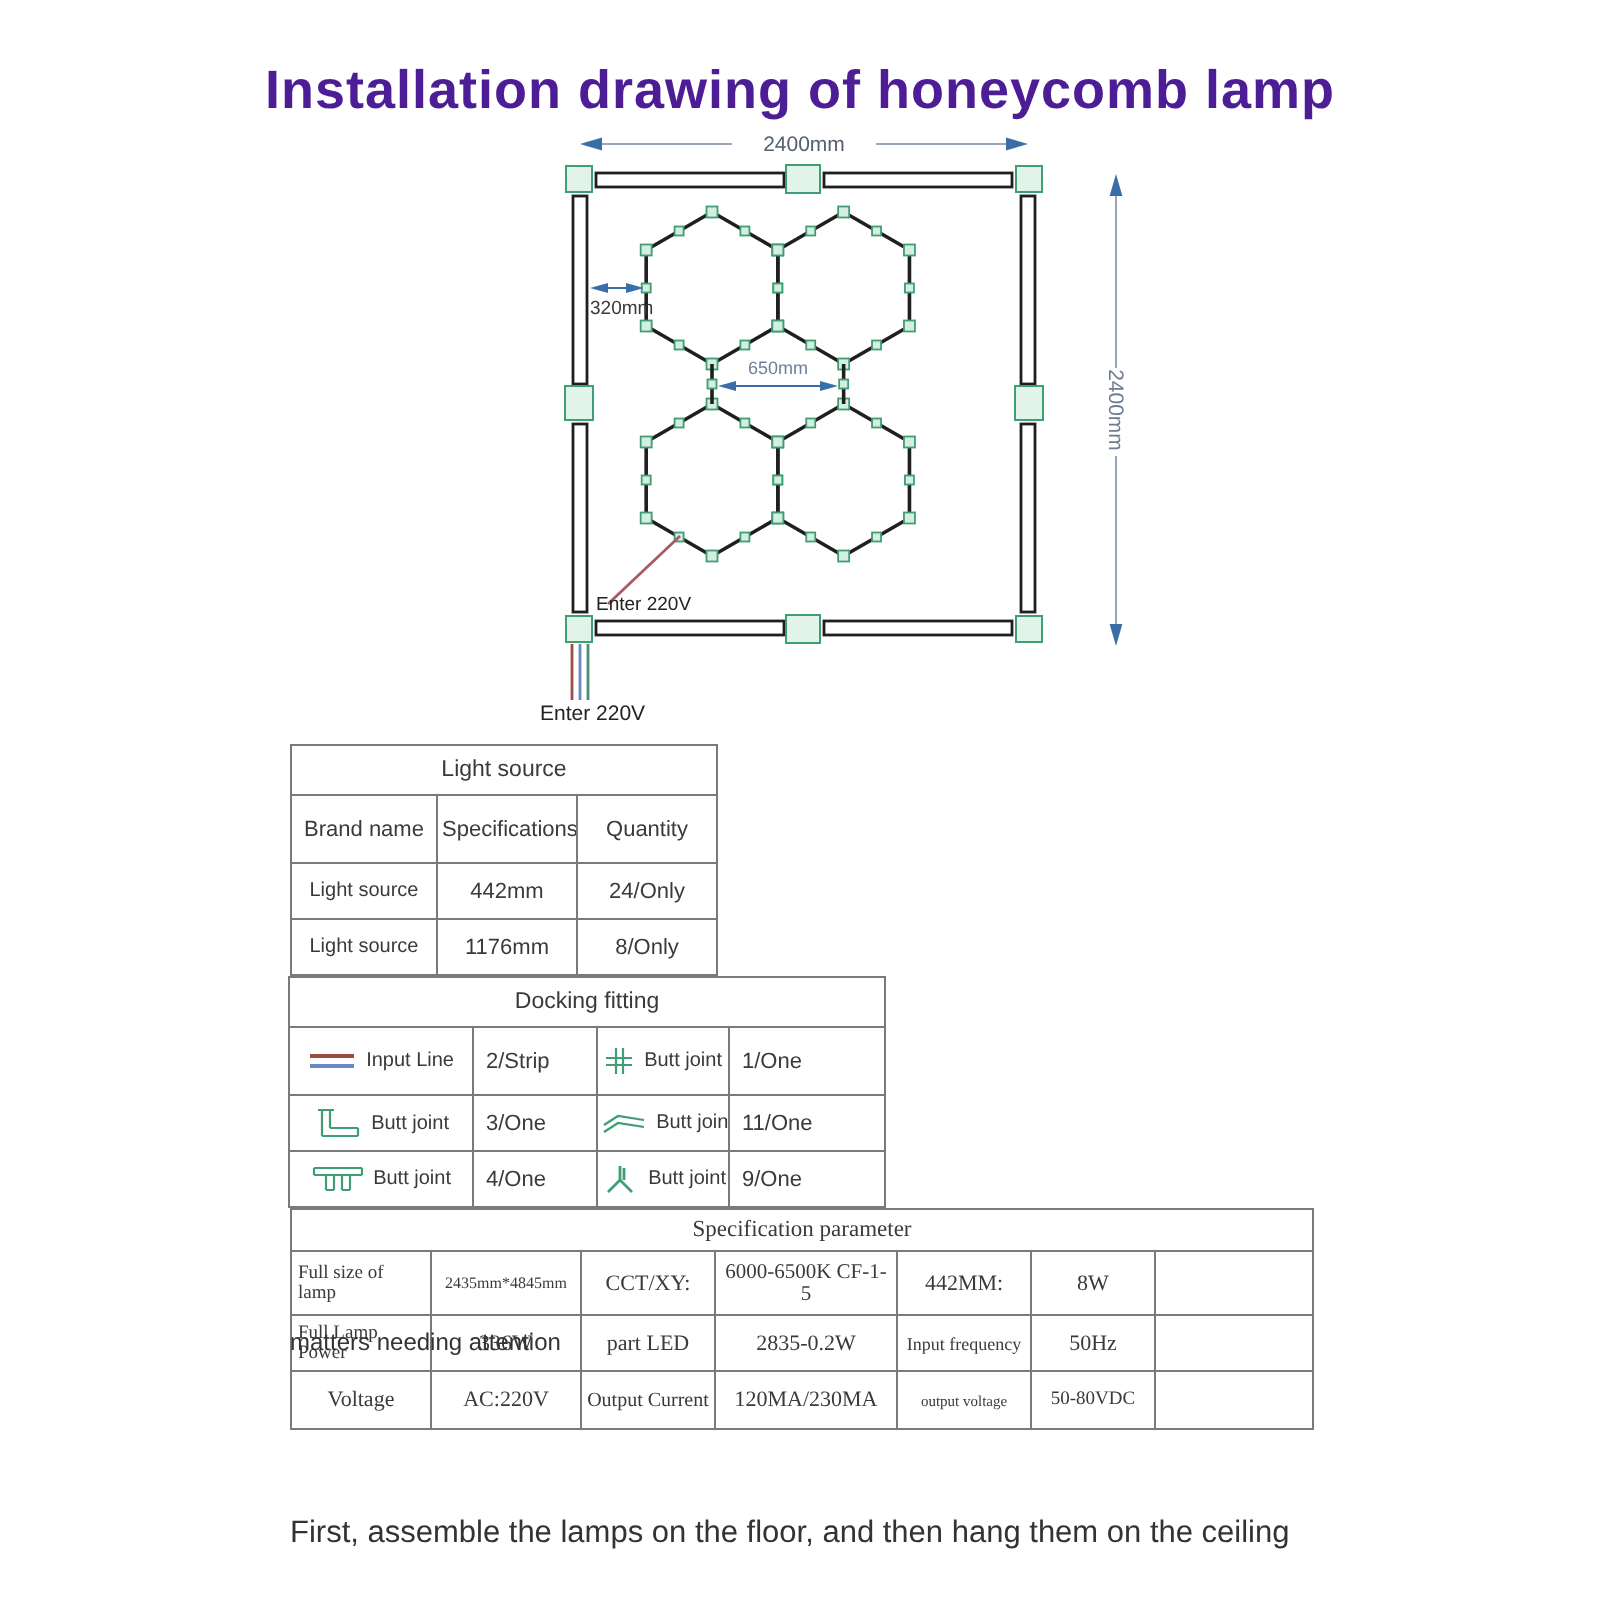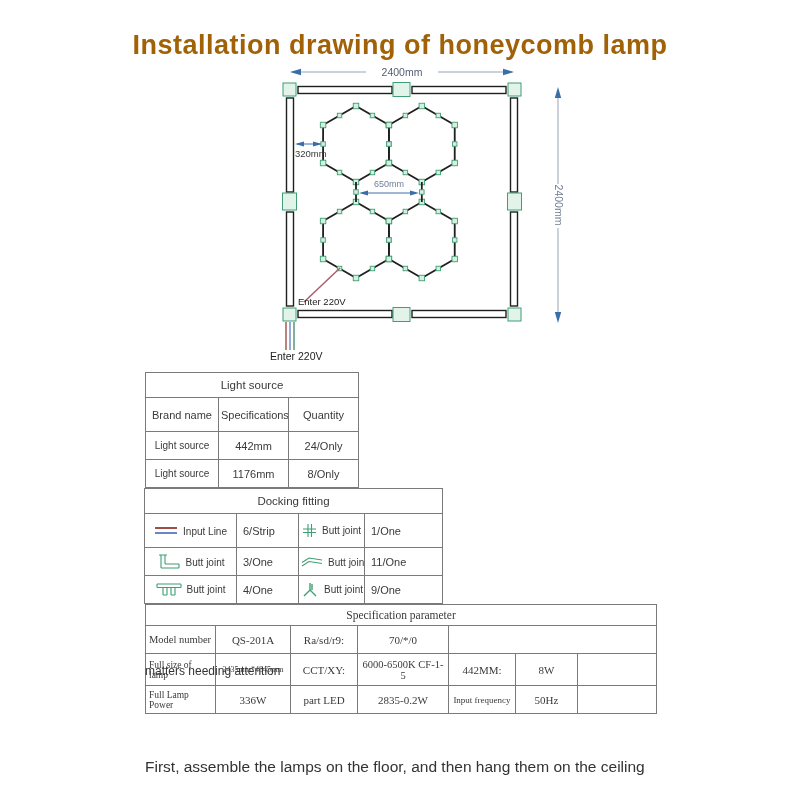--- a/index.html
+++ b/index.html
@@ -1,19 +1,19 @@
 <!DOCTYPE html>
 <html><head>
 <meta charset="utf-8">
 <style>
   html,body{margin:0;padding:0;background:#ffffff;}
   .page{position:relative;width:800px;height:800px;background:#ffffff;overflow:hidden;
         font-family:"Liberation Sans",sans-serif;color:#333;}
   .title{position:absolute;left:0;right:0;top:30px;text-align:center;
-         font-size:27px;font-weight:600;color:#a16207;letter-spacing:0.5px;}
+         font-size:27px;font-weight:600;color:#4c1d95;letter-spacing:0.5px;}
   .drawing{position:absolute;left:256px;top:56px;}
   .tables{position:absolute;left:145px;top:372px;width:511px;}
   table{border-collapse:collapse;table-layout:fixed;}
   td{border:1px solid #7a7a7a;font-size:11px;color:#3a3a3a;text-align:center;
      padding:1px 2px;overflow:hidden;}
   .tA-left{float:left;width:213px;}
   .tA-right{float:left;width:298px;margin-left:-1px;}
   .tables::after{content:"";display:block;clear:both;}
   .spec{clear:both;width:511px;margin-top:-1px;font-family:Liberation Serif, serif;}
   .sec-hd{height:22px;font-size:11.5px;}
@@ -208,21 +208,21 @@
           </tr>
 
       <tr style="height:34px">
         <td class="icon-cell">
           <svg width="24" height="13">
             <line x1="1" y1="4" x2="23" y2="4" stroke="#9c4f45" stroke-width="2"></line>
             <line x1="1" y1="9" x2="23" y2="9" stroke="#6b86c4" stroke-width="2"></line>
           </svg>
           <span class="joint-label">Input Line</span>
         </td>
-        <td class="qty">6/Strip</td>
+        <td class="qty">2/Strip</td>
         <td class="icon-cell">
           <svg width="15" height="15">
             <path d="M6 1 V14 M9.5 1 V14 M1 6 H14 M1 9.5 H14" stroke="#3f9e74" stroke-width="1.1" fill="none"></path>
           </svg>
           <span class="joint-label">Butt joint</span>
         </td>
         <td class="qty">1/One</td>
       </tr>
 
       <tr style="height:28px">
@@ -268,45 +268,47 @@
           <col style="width:67px">
         <col style="width:91px">
           <col style="width:67px">
           <col style="width:62px">
           <col style="width:79px">
       </colgroup>
       <tbody>
           <tr>
             <td colspan="7" style="height:18px" class="sec-hd">Specification parameter</td>
           </tr>
-      <tr style="height:28px">
-        <td class="left-cell">Model number</td>
-        <td>QS-201A</td>
-        <td>Ra/sd/r9:</td>
-        <td>70/*/0</td>
-        <td colspan="3"></td>
-      </tr>
       <tr style="height:32px">
         <td class="left-cell" style="font-size:9.5px">Full size of lamp</td>
         <td class="small-cell">2435mm*4845mm</td>
         <td>CCT/XY:</td>
         <td style="font-size:10.5px">6000-6500K CF-1-5</td>
         <td>442MM:</td>
         <td>8W</td>
         <td></td>
       </tr>
       <tr style="height:28px">
         <td class="left-cell" style="font-size:9.5px">Full Lamp Power</td>
         <td>336W</td>
         <td>part LED</td>
         <td>2835-0.2W</td>
         <td style="font-size:9px">Input frequency</td>
         <td>50Hz</td>
         <td></td>
       </tr>
+      <tr style="height:29px">
+        <td>Voltage</td>
+        <td>AC:220V</td>
+        <td style="font-size:10px">Output Current</td>
+        <td>120MA/230MA</td>
+        <td class="tiny-cell">output voltage</td>
+        <td style="font-size:9.5px">50-80VDC</td>
+        <td></td>
+      </tr>
     </tbody>
       </table>
   </div>
 
   <div class="note-attention">matters needing attention</div>
   <div class="note-first">First, assemble the lamps on the floor, and then hang them on the ceiling</div>
 
 </div>
 
 </body></html>

